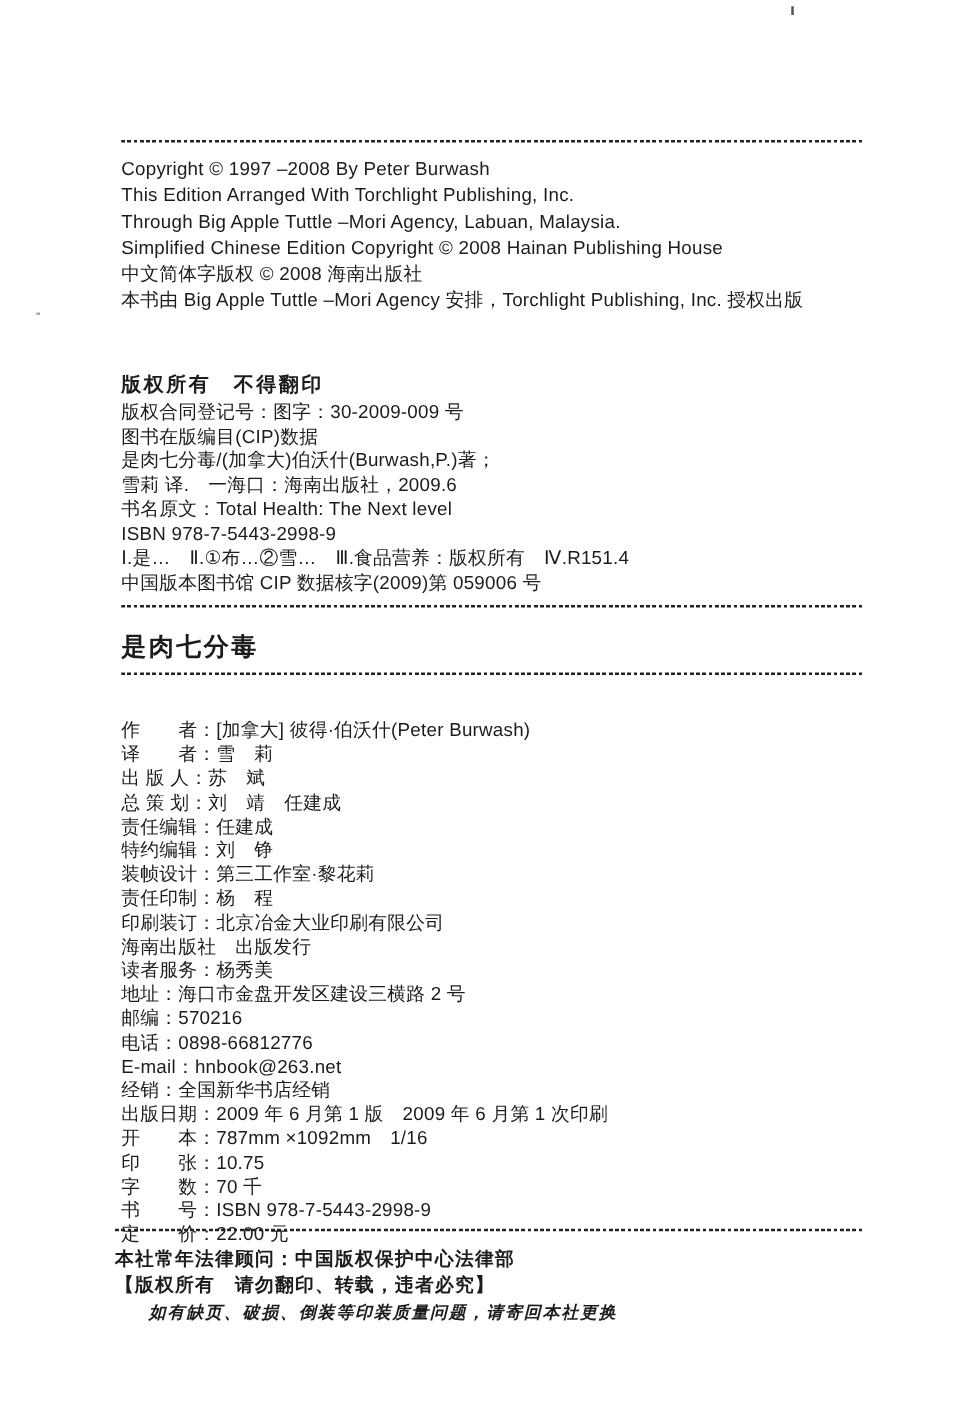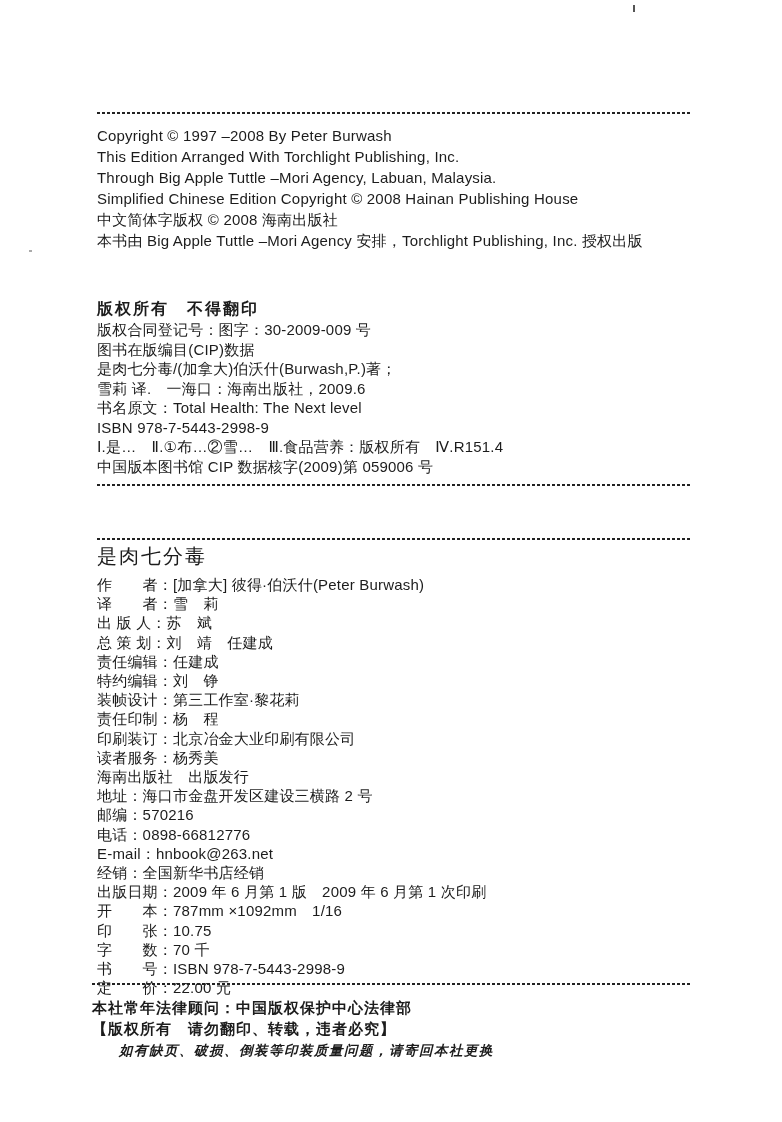--- a/index.html
+++ b/index.html
@@ -21,21 +21,21 @@
   .block{position:absolute;left:97px;width:620px;}
   .line{white-space:pre;font-size:15px;line-height:21px;letter-spacing:0.2px;}
   .b{font-weight:bold;}
   
   #license{top:125px;}
   
   #cip-heading{top:298px;font-size:16px;letter-spacing:2px;}
   #cip{top:320px;}
   #cip .line{line-height:19.5px;font-size:15px;}
   
-  #book-title{top:506px;font-size:20px;font-weight:normal;letter-spacing:2px;line-height:24px;margin-top:38px;}
+  #book-title{top:506px;font-size:20px;font-weight:bold;letter-spacing:2px;line-height:24px;}
   
   #credits{top:551px;margin-top:24px;}
   #credits .line{line-height:19.2px;font-size:15px;}
   
   #footer-legal{top:997px;font-size:15px;letter-spacing:1px;}
   #footer-rights{top:1018px;font-size:15px;letter-spacing:1px;}
   #footer-quality{
     top:1040px;font-size:13.5px;font-weight:600;font-style:italic;
     font-family:"DejaVu Serif",serif;letter-spacing:1.5px;left:95px;margin-left:24px;
   }
@@ -76,22 +76,22 @@
 <div class="block" id="credits">
   <div class="line">作　　者：[加拿大] 彼得·伯沃什(Peter Burwash)</div>
   <div class="line">译　　者：雪　莉</div>
   <div class="line">出 版 人：苏　斌</div>
   <div class="line">总 策 划：刘　靖　任建成</div>
   <div class="line">责任编辑：任建成</div>
   <div class="line">特约编辑：刘　铮</div>
   <div class="line">装帧设计：第三工作室·黎花莉</div>
   <div class="line">责任印制：杨　程</div>
   <div class="line">印刷装订：北京冶金大业印刷有限公司</div>
+  <div class="line">海南出版社　出版发行</div>
   <div class="line">读者服务：杨秀美</div>
-  <div class="line">海南出版社　出版发行</div>
   <div class="line">地址：海口市金盘开发区建设三横路 2 号</div>
   <div class="line">邮编：570216</div>
   <div class="line">电话：0898-66812776</div>
   <div class="line">E-mail：hnbook@263.net</div>
   <div class="line">经销：全国新华书店经销</div>
   <div class="line">出版日期：2009 年 6 月第 1 版　2009 年 6 月第 1 次印刷</div>
   <div class="line">开　　本：787mm ×1092mm　1/16</div>
   <div class="line">印　　张：10.75</div>
   <div class="line">字　　数：70 千</div>
   <div class="line">书　　号：ISBN 978-7-5443-2998-9</div>

